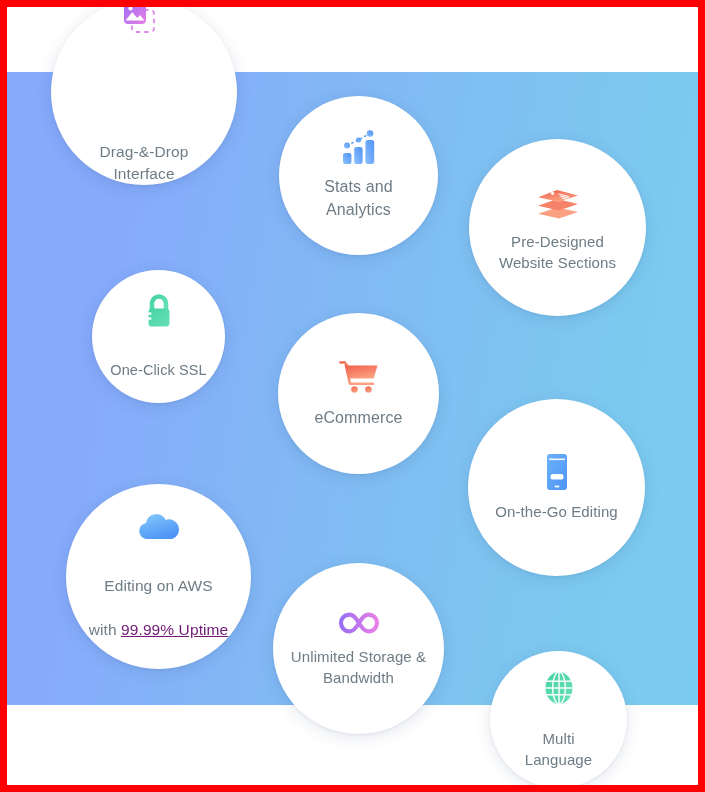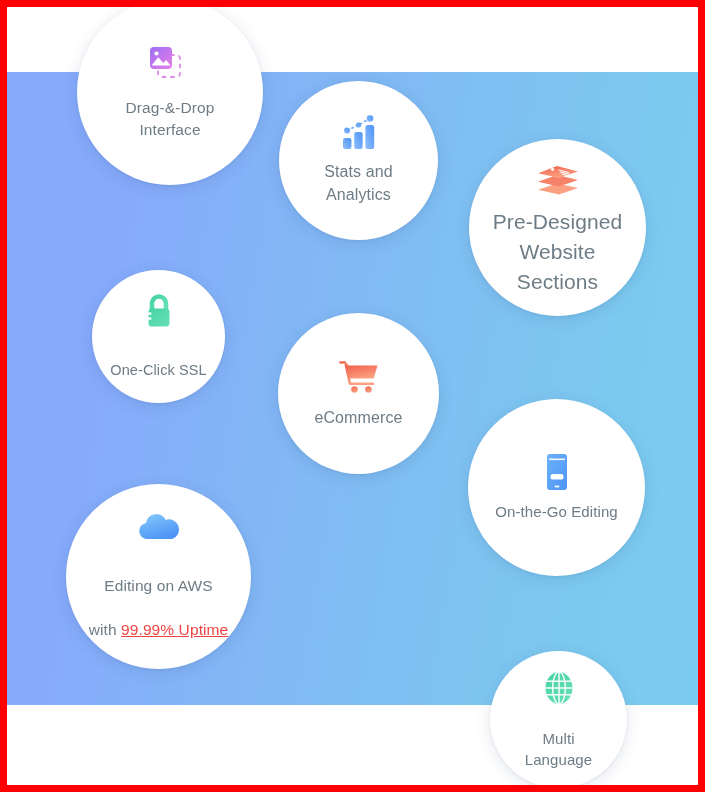--- a/index.html
+++ b/index.html
@@ -67,40 +67,40 @@
   }
   .bubble .label {
     color: #6d7c85;
     line-height: 1.42;
     letter-spacing: 0.1px;
     padding: 0 10px;
     white-space: pre-line;
   }
 
   
-  #bubble-drag-drop       { left: 70px;  top: -8px; width: 186px; height: 186px; }
-  #bubble-stats           { left: 272px; top: 74px; width: 159px; height: 159px; }
+  #bubble-drag-drop       { left: 44px;  top: -8px; width: 186px; height: 186px; justify-content: space-between; }
+  #bubble-stats           { left: 272px; top: 89px; width: 159px; height: 159px; }
   #bubble-sections        { left: 462px; top: 132px; width: 177px; height: 177px; }
   #bubble-ssl             { left: 85px;  top: 263px; width: 133px; height: 133px; }
   #bubble-ecommerce       { left: 271px; top: 306px; width: 161px; height: 161px; }
   #bubble-mobile          { left: 461px; top: 392px; width: 177px; height: 177px; }
   #bubble-aws             { left: 59px;  top: 477px; width: 185px; height: 185px; }
   #bubble-unlimited       { left: 266px; top: 556px; width: 171px; height: 171px; }
   #bubble-language        { left: 483px; top: 644px; width: 137px; height: 137px; }
 
   #bubble-drag-drop .label { font-size: 15.5px; }
   #bubble-aws .label       { font-size: 15.5px; }
-  #bubble-sections .label  { font-size: 21px; }
+  #bubble-sections .label  { font-size: 15px; }
   #bubble-mobile .label    { font-size: 15px; }
   #bubble-unlimited .label { font-size: 15px; }
   #bubble-ssl .label       { font-size: 14.5px; margin-top: 19px; }
   #bubble-language .label  { font-size: 15px; margin-top: 12px; }
 
   .uptime-link {
-    color: #ef4444;
+    color: #701a75;
     text-decoration: underline;
     cursor: pointer;
   }
 </style>
 </head>
 <body>
 
 <div id="page">
   <div id="canvas">
 
@@ -236,20 +236,35 @@
           </defs>
           <path d="M11.5 27 a8 8 0 0 1 -0.4 -15.9 a10.5 10.5 0 0 1 19.7 -3.2 a8.6 8.6 0 0 1 6.4 19.1 Z" fill="url(#gradCloud)"></path>
         </svg>
       </span>
       <span class="label">
         <span>Editing on AWS</span><br>
         <span>with </span><span class="uptime-link">99.99% Uptime</span>
       </span>
     </div>
 
+    <div class="bubble" id="bubble-unlimited">
+      <span class="icon-wrap">
+        <svg width="46" height="28" viewBox="0 0 46 28" aria-hidden="true">
+          <defs>
+            <linearGradient id="gradInf" x1="0" y1="0" x2="1" y2="0">
+              <stop offset="0%" stop-color="#9b6ef3"></stop>
+              <stop offset="100%" stop-color="#e97fe8"></stop>
+            </linearGradient>
+          </defs>
+          <path d="M23 14 c -3.2 -5.6 -6 -8.4 -9.6 -8.4 a8.4 8.4 0 0 0 0 16.8 c 3.6 0 6.4 -2.8 9.6 -8.4 c 3.2 -5.6 6 -8.4 9.6 -8.4 a8.4 8.4 0 0 1 0 16.8 c -3.6 0 -6.4 -2.8 -9.6 -8.4 Z" fill="none" stroke="url(#gradInf)" stroke-width="4.1" stroke-linecap="round"></path>
+        </svg>
+      </span>
+      <span class="label">Unlimited Storage &amp;
+Bandwidth</span>
+    </div>
 
     <div class="bubble" id="bubble-language">
       <span class="icon-wrap">
         <svg width="34" height="38" viewBox="0 0 34 38" aria-hidden="true">
           <defs>
             <linearGradient id="gradGlobe" x1="0" y1="0" x2="1" y2="1">
               <stop offset="0%" stop-color="#45d3a2"></stop>
               <stop offset="100%" stop-color="#6ae0ba"></stop>
             </linearGradient>
           </defs>

